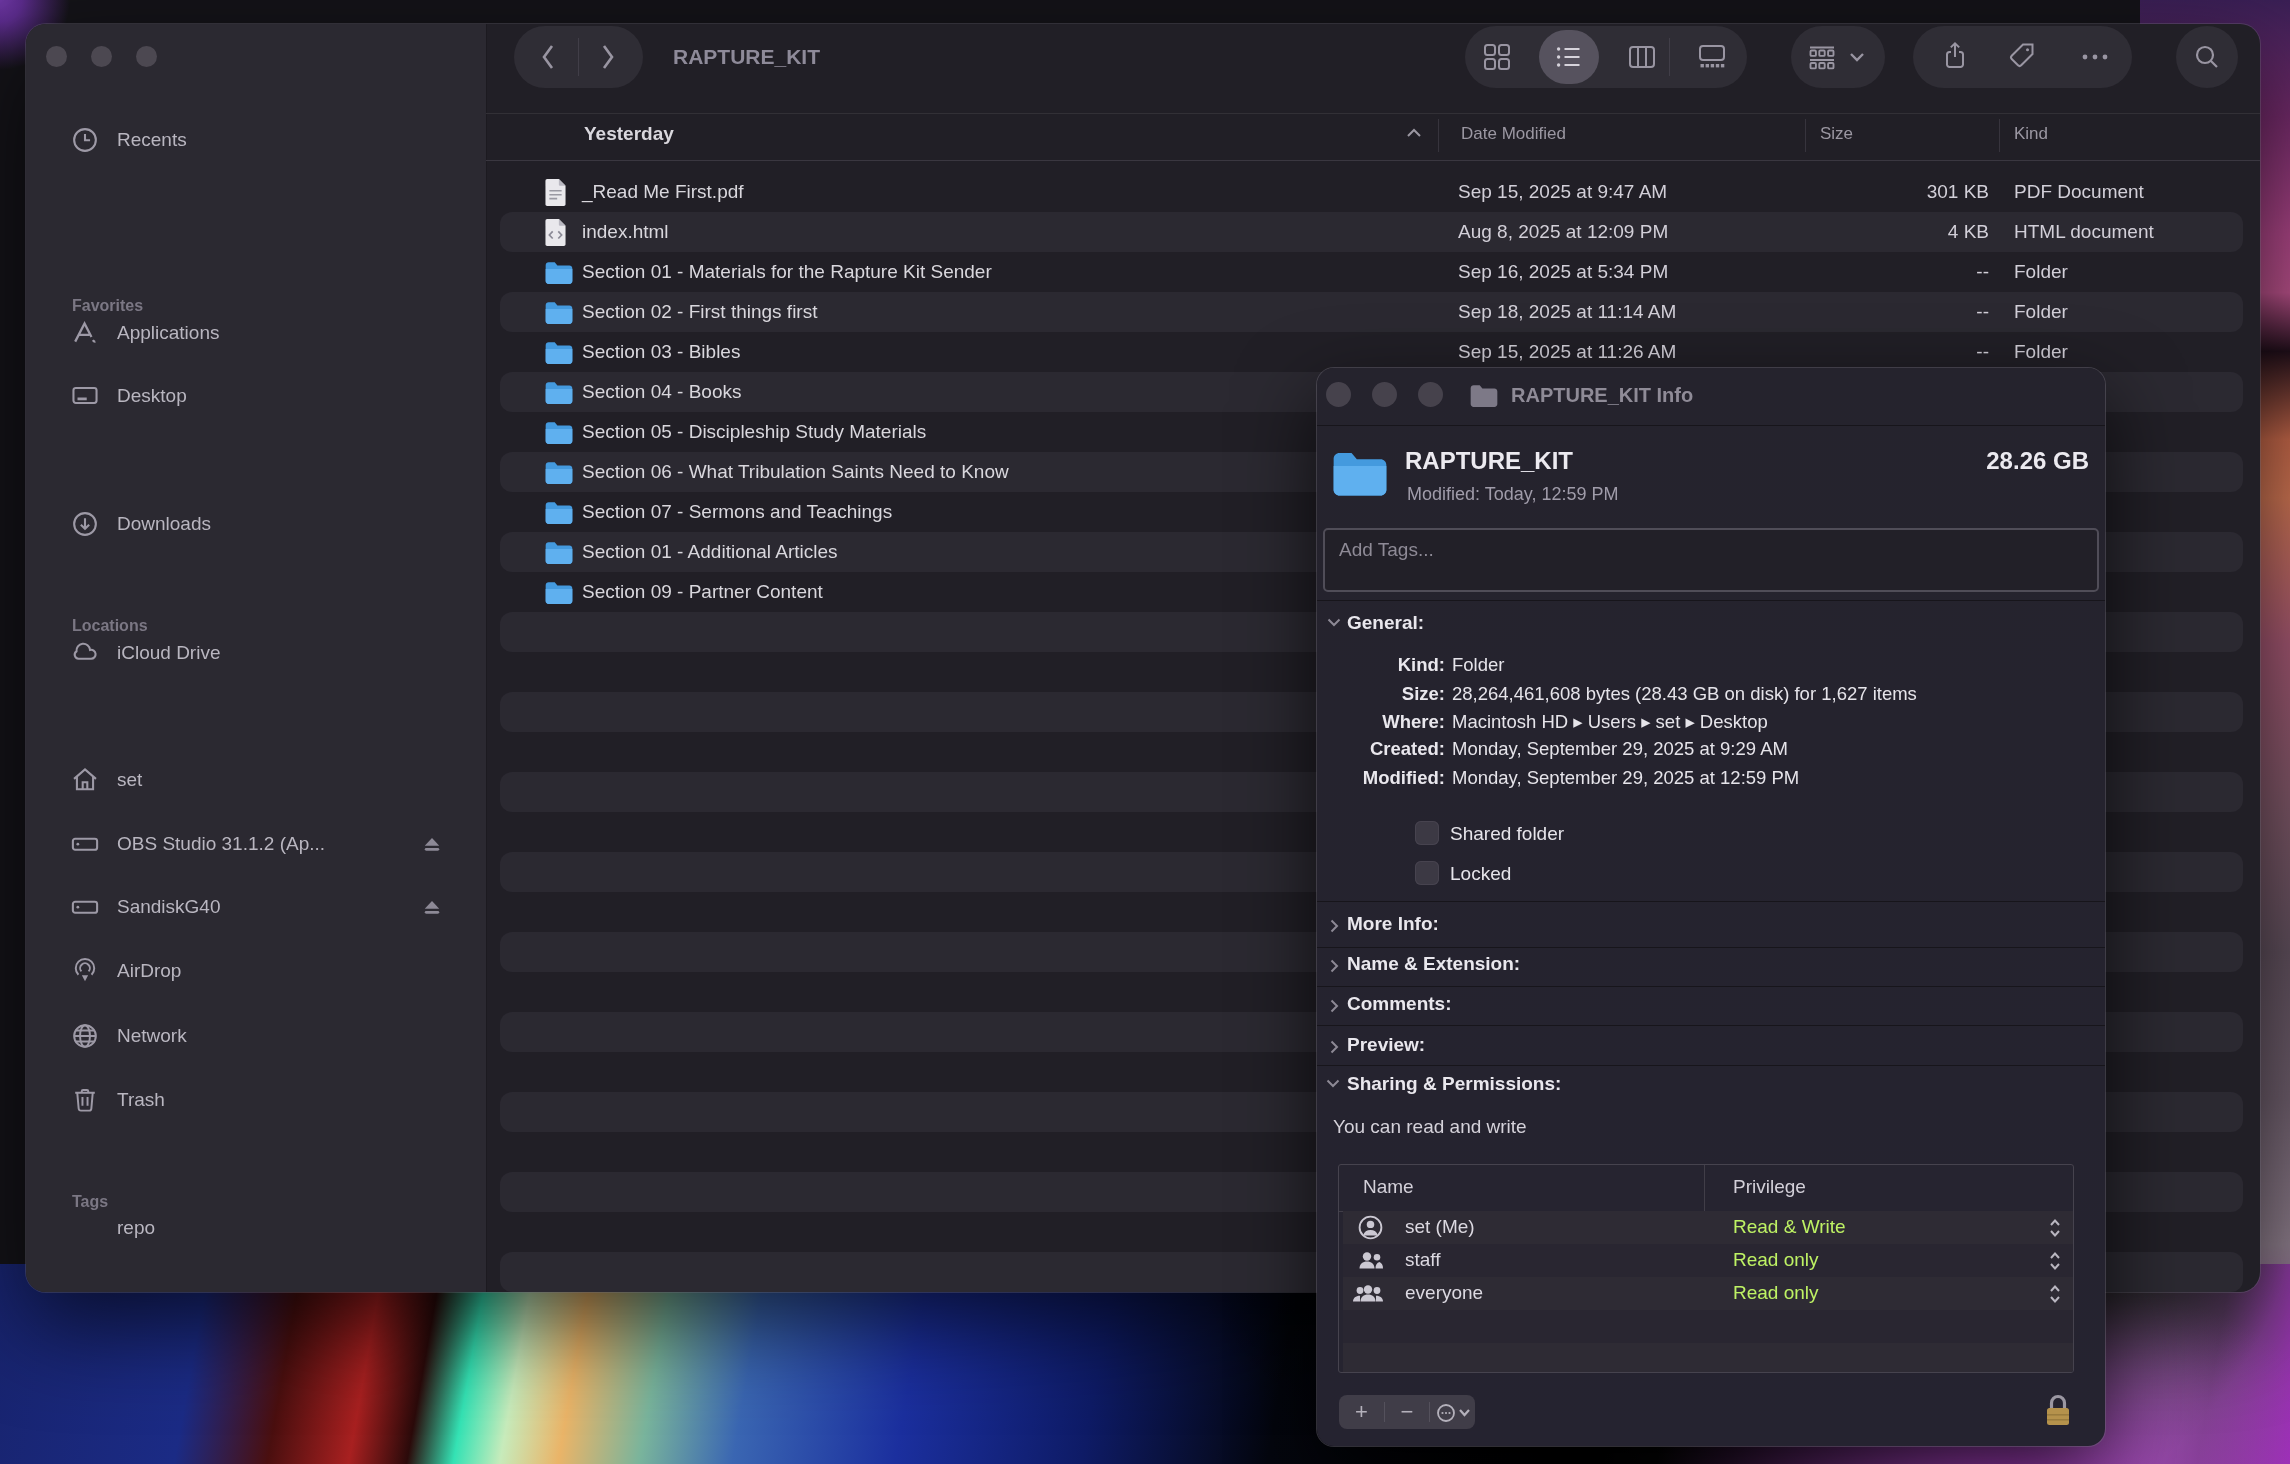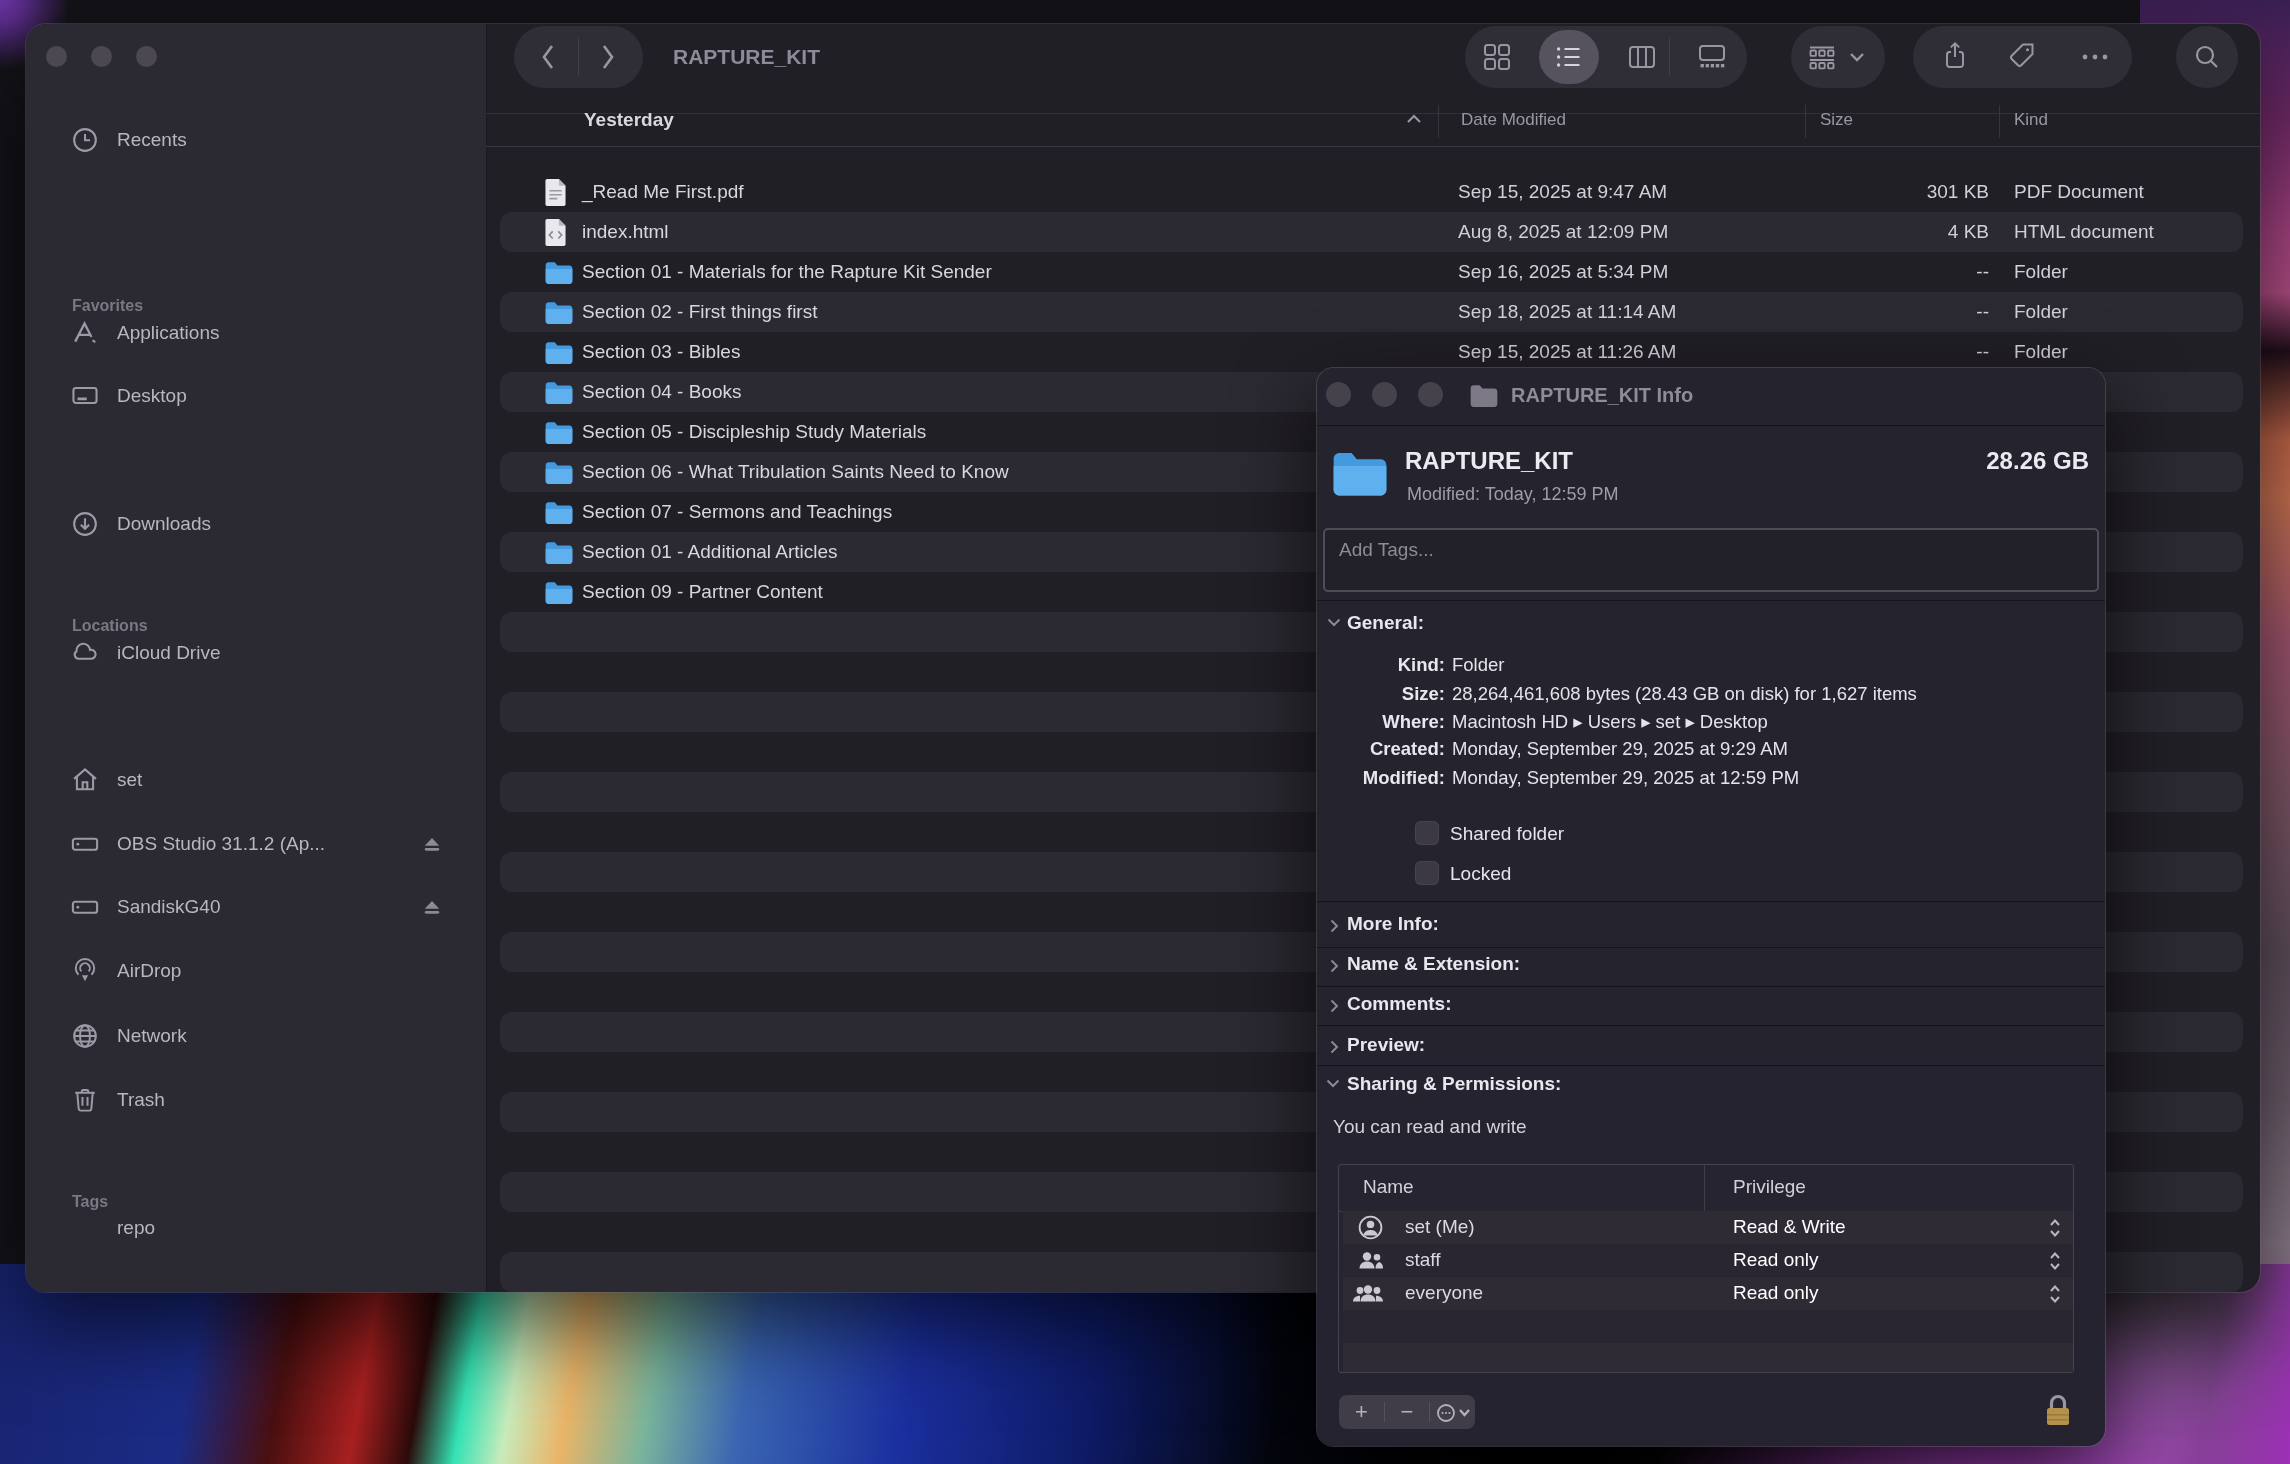--- a/index.html
+++ b/index.html
@@ -36,21 +36,21 @@
   .tagdot{width:21px;height:21px;border-radius:50%;background:#c3872b;margin:4px;}
 
   .content{left:460px;top:0;right:0;bottom:0;}
   .toolbar{left:0;top:0;right:0;height:89px;border-bottom:1px solid #323036;}
   .pill{background:#2f2d35;border-radius:31px;top:2px;height:62px;}
   .tbi{color:#9995a2;}
   .wintitle{font-size:21px;font-weight:700;color:#8e8a99;top:21px;}
   .pilldiv{width:1px;background:#413e48;top:12px;height:38px;}
   .viewsel{background:#56525e;border-radius:27px;top:4px;height:54px;width:60px;}
 
-  .grouprow{left:0;top:73px;right:0;height:49px;border-bottom:1px solid #3a3740;}
+  .grouprow{left:0;top:87px;right:0;height:49px;border-bottom:1px solid #3a3740;}
   .grouptitle{font-size:19px;font-weight:700;color:#d9d7dd;top:12px;}
   .colhead{font-size:17px;color:#9b97a2;top:13px;}
   .coldiv{width:1px;background:#37343d;top:8px;height:33px;}
   .sortcaret{color:#9b97a2;top:17px;}
 
   .rows{left:14px;top:148px;width:1743px;bottom:0;overflow:hidden;}
   .frow{position:absolute;left:0;width:100%;height:40px;border-radius:12px;}
   .frow.light{background:#2b2931;}
   .fname{position:absolute;left:82px;top:9px;font-size:19px;color:#d9d7dd;white-space:nowrap;}
   .fdate{position:absolute;left:958px;top:9px;font-size:19px;color:#d2cfd8;white-space:nowrap;}
@@ -77,21 +77,21 @@
   .gvalue{left:135px;right:8px;font-size:18.5px;color:#e6e4ea;white-space:nowrap;overflow:hidden;}
   .cbox{left:98px;width:24px;height:24px;border-radius:6px;background:#3c3944;box-shadow:inset 0 0 0 1px #47434f;}
   .cblabel{left:133px;font-size:19px;color:#e6e4ea;}
   .ptable{left:21px;top:796px;width:736px;height:209px;border:1px solid #46434e;border-radius:3px;
     box-sizing:border-box;background:#262430;overflow:hidden;}
   .pthead{position:absolute;left:0;top:0;right:0;height:46px;font-size:19px;color:#d3d0d9;}
   .ptcoldiv{position:absolute;left:365px;top:0;bottom:0;width:1px;background:#413e48;}
   .pthdiv{position:absolute;left:0;right:0;top:46px;height:1px;background:#413e48;}
   .prow{position:absolute;left:4px;right:0;height:33px;}
   .prow .pname{position:absolute;left:62px;top:5px;font-size:19px;color:#dcd9e1;}
-  .prow .ppriv{position:absolute;left:390px;top:5px;font-size:19px;color:#ffffff;}
+  .prow .ppriv{position:absolute;left:390px;top:5px;font-size:19px;color:#bef264;}
   .prow .picon{position:absolute;left:14px;top:3px;color:#cbc8d2;}
   .prow .pstep{position:absolute;right:12px;top:6px;color:#b9b6c0;}
   .footpill{left:22px;top:1027px;width:136px;height:34px;background:#403d48;border-radius:8px;
     display:flex;align-items:center;color:#b4b1bb;}
   .fpbtn{flex:1;text-align:center;font-size:22px;line-height:32px;}
   .fpdiv{width:1px;height:20px;background:#54515c;}
 </style>
 </head>
 <body>
 

